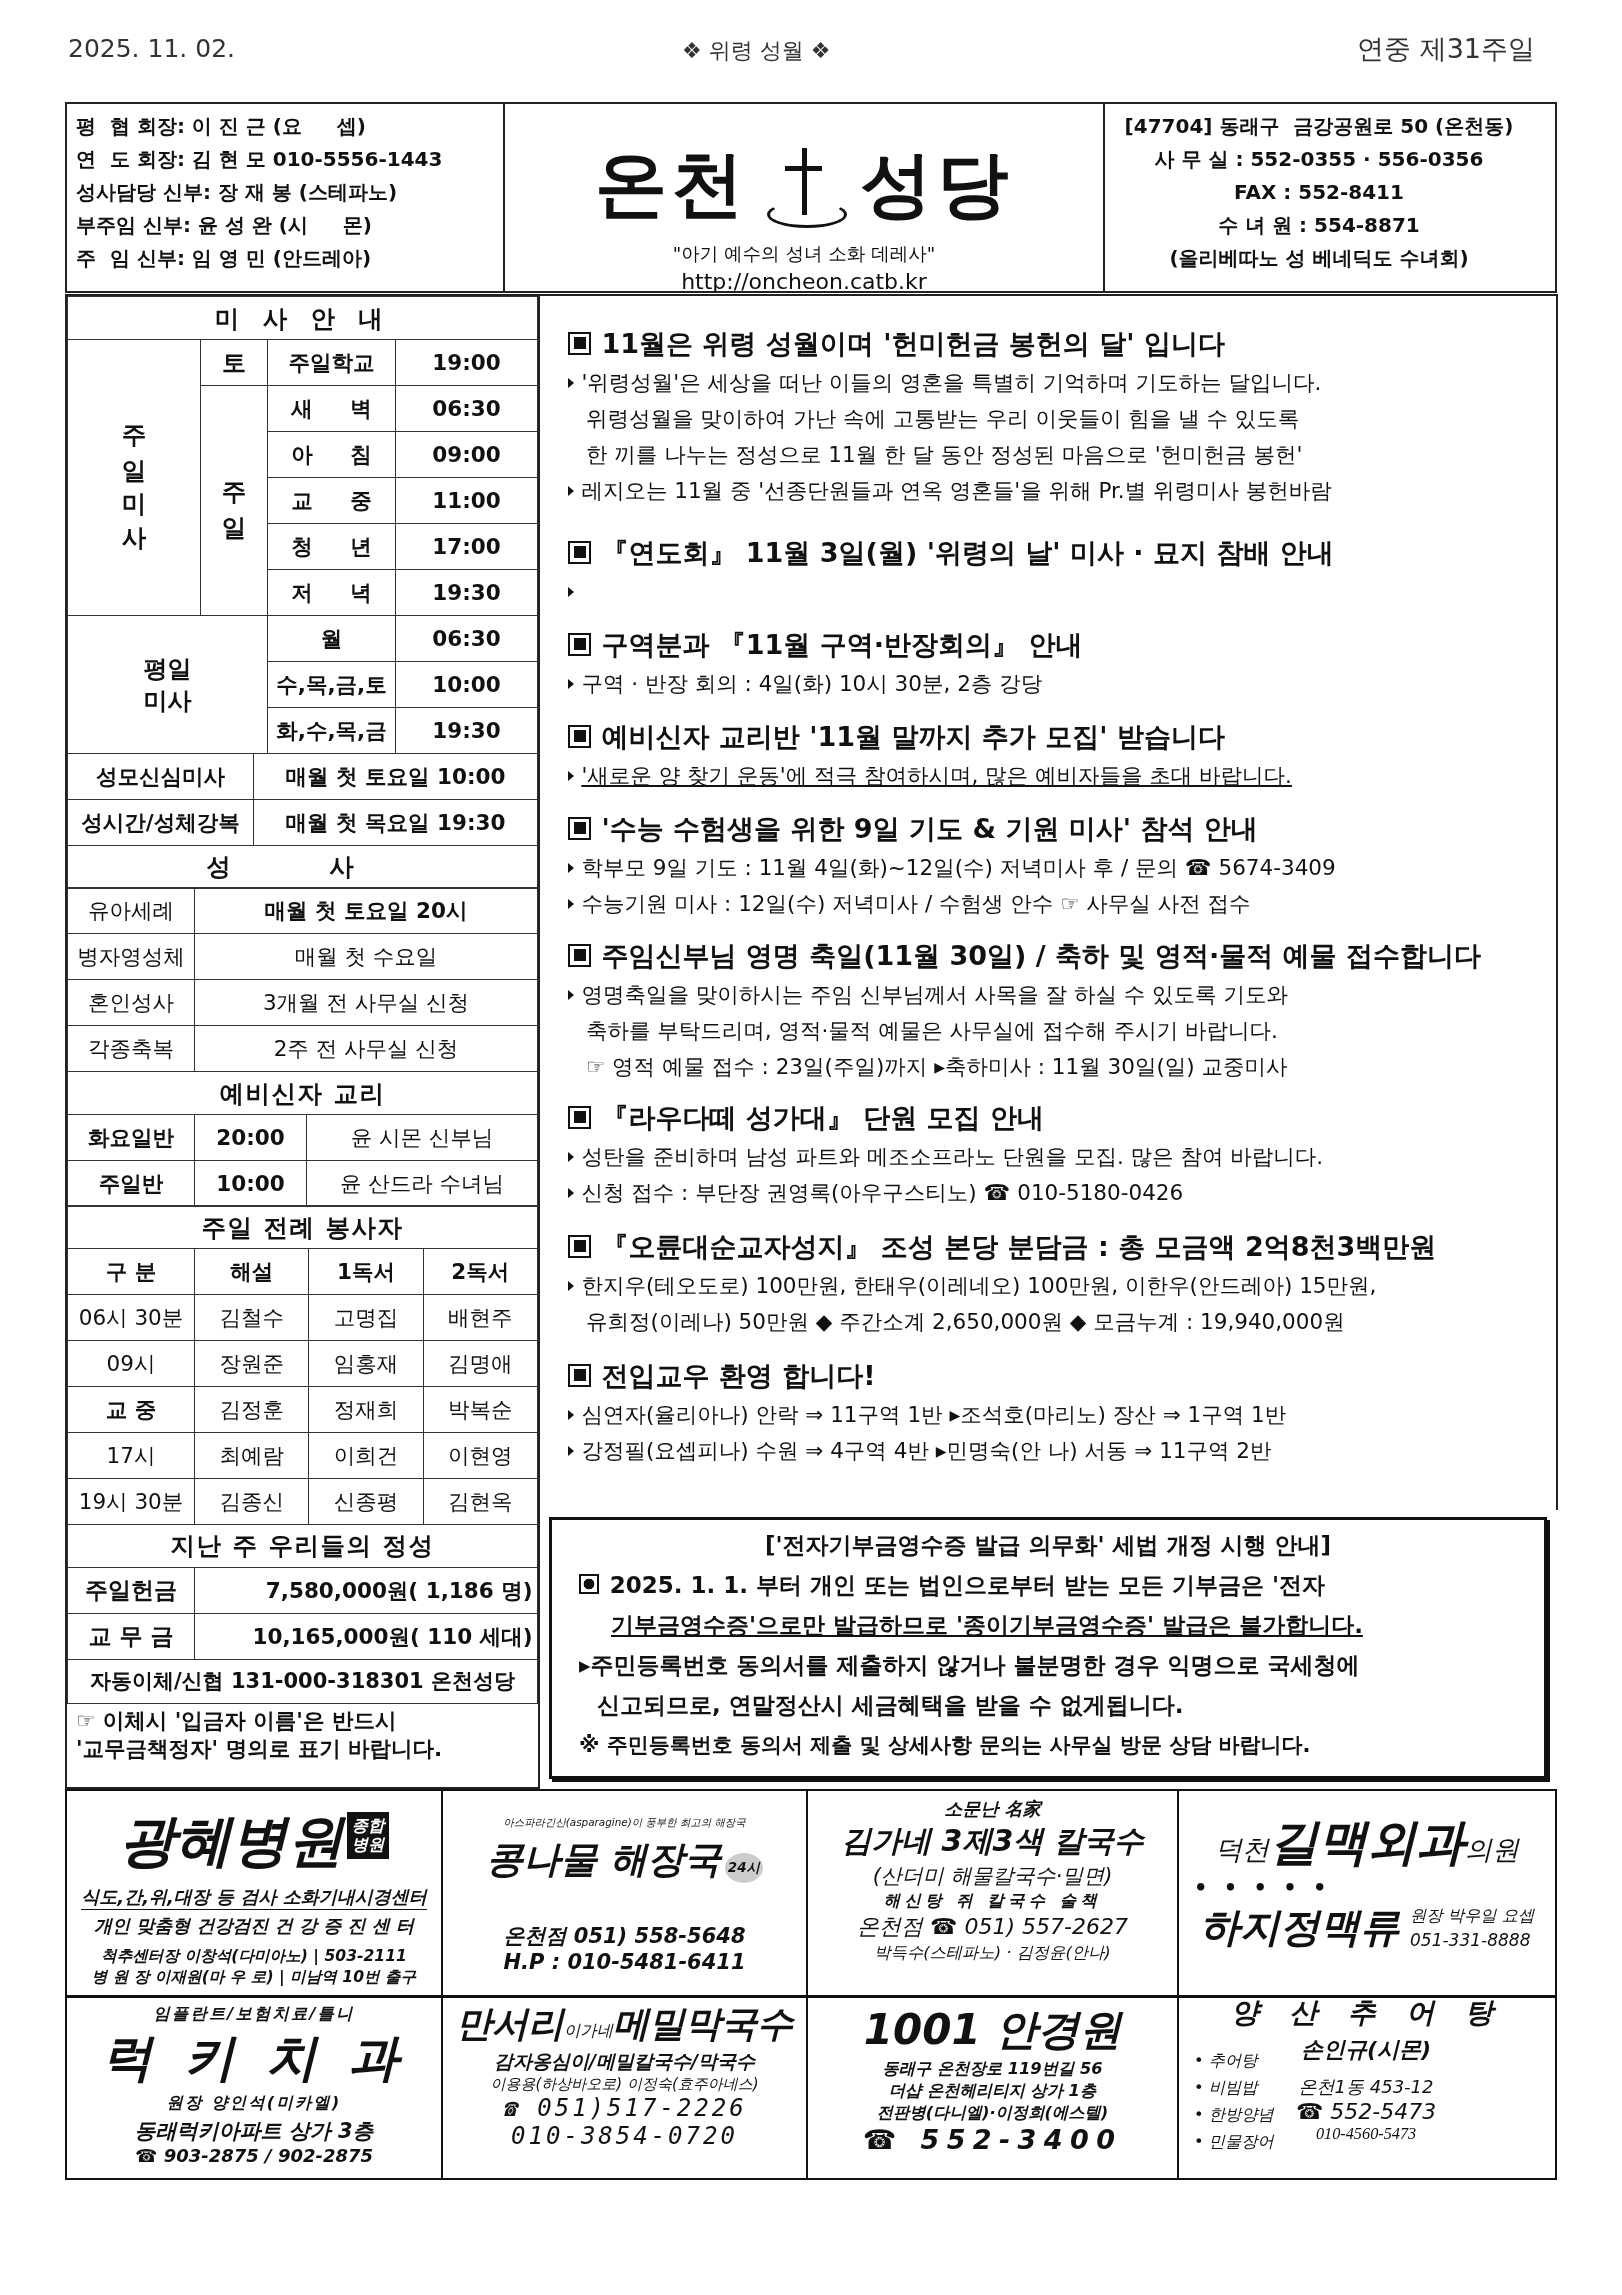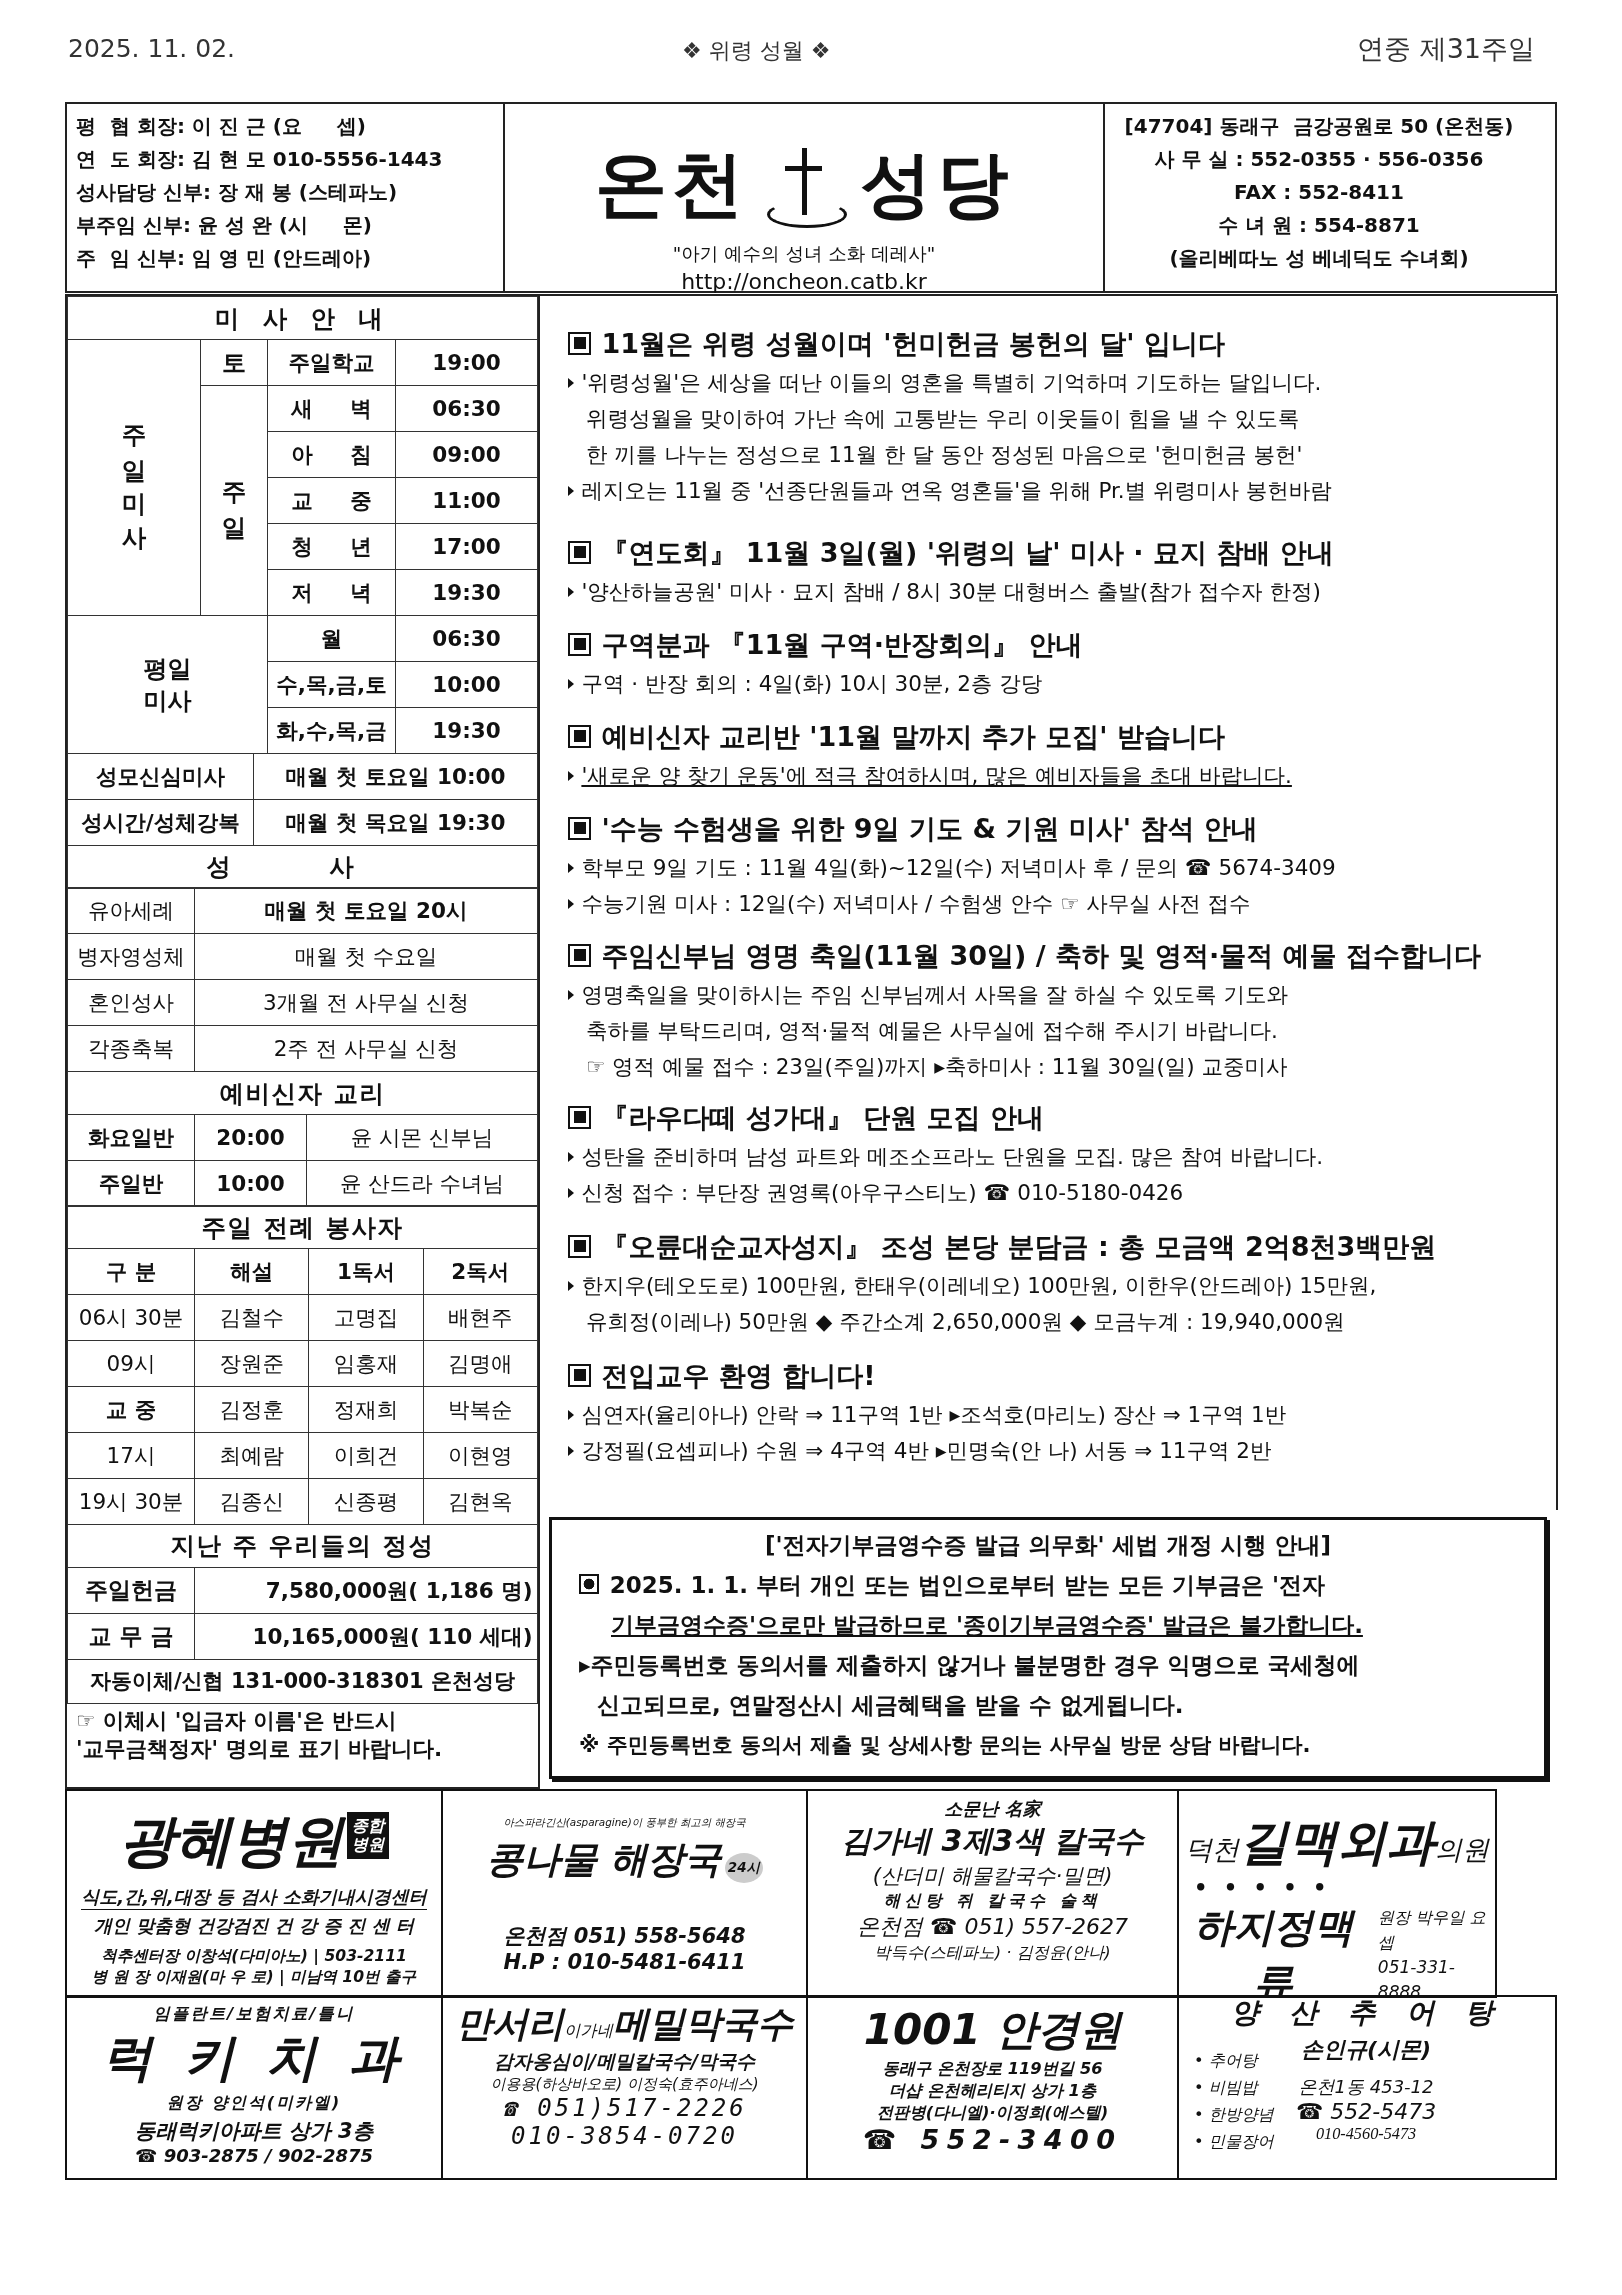--- a/index.html
+++ b/index.html
@@ -249,21 +249,21 @@
 <div id="right" class="abs box">
   <div class="news" style="top:27px">
     <div class="n-title"><span class="ico"></span><span>11월은 위령 성월이며 '헌미헌금 봉헌의 달' 입니다</span></div>
     <div class="n-line"><span class="arr"></span><span>'위령성월'은 세상을 떠난 이들의 영혼을 특별히 기억하며 기도하는 달입니다.</span></div>
     <div class="n-line ind">위령성월을 맞이하여 가난 속에 고통받는 우리 이웃들이 힘을 낼 수 있도록</div>
     <div class="n-line ind">한 끼를 나누는 정성으로 11월 한 달 동안 정성된 마음으로 '헌미헌금 봉헌'</div>
     <div class="n-line"><span class="arr"></span><span>레지오는 11월 중 '선종단원들과 연옥 영혼들'을 위해 Pr.별 위령미사 봉헌바람</span></div>
   </div>
   <div class="news" style="top:236px">
     <div class="n-title"><span class="ico"></span><span>『연도회』 11월 3일(월) '위령의 날' 미사 · 묘지 참배 안내</span></div>
-    <div class="n-line"><span class="arr"></span><span>'양산하늘공원' 미사 · 묘지 참배 / 8시 30분 대형버스 출발(참가 접수자 한정)</span></div>
+    <div class="n-line"><span class="arr"></span></div>
   </div>
   <div class="news" style="top:328px">
     <div class="n-title"><span class="ico"></span><span>구역분과 『11월 구역·반장회의』 안내</span></div>
     <div class="n-line"><span class="arr"></span><span>구역 · 반장 회의 : 4일(화) 10시 30분, 2층 강당</span></div>
   </div>
   <div class="news" style="top:420px">
     <div class="n-title"><span class="ico"></span><span>예비신자 교리반 '11월 말까지 추가 모집' 받습니다</span></div>
     <div class="n-line"><span class="arr"></span><span class="u">'새로운 양 찾기 운동'에 적극 참여하시며, 많은 예비자들을 초대 바랍니다.</span></div>
   </div>
   <div class="news" style="top:512px">
@@ -321,21 +321,21 @@
   <div class="l b" style="font-size:21px">H.P : 010-5481-6411</div>
 </div>
 <div class="ad" style="left:806px;top:1789px;width:373px;height:209px">
   <div class="l b" style="font-size:18px;margin-top:6px">소문난 名家</div>
   <div class="l big" style="font-size:30px">김가네 3제3색 칼국수</div>
   <div class="l" style="font-size:21px">(산더미 해물칼국수·밀면)</div>
   <div class="l b" style="font-size:16.3px;letter-spacing:4.5px">해신탕 쥐 칼국수 술책</div>
   <div class="l" style="font-size:22px">온천점 ☎ 051) 557-2627</div>
   <div class="l" style="font-size:16.3px">박득수(스테파노) · 김정윤(안나)</div>
 </div>
-<div class="ad" style="left:1177px;top:1789px;width:320px;height:209px">
+<div class="ad" style="left:1177px;top:1789px;width:380px;height:209px">
   <div style="margin-top:19px;white-space:nowrap"><span style="font-size:27px">덕천</span><span class="big" style="font-size:49px">길맥외과</span><span style="font-size:27px">의원</span></div>
   <div style="text-align:left;padding-left:15px;font-size:21px;letter-spacing:16.3px;font-weight:bold">•••••</div>
   <div style="display:flex;align-items:center;justify-content:center;gap:10.4px">
     <span class="big" style="font-size:40px">하지정맥류</span>
     <span style="font-size:16.3px;line-height:25px;text-align:left"><span>원장 박우일 요셉</span><br><span style="font-size:17px">051-331-8888</span></span>
   </div>
 </div>
 
 <div class="ad" style="left:65px;top:1995px;width:378px;height:185px">
   <div class="l b" style="font-size:16.3px;margin-top:6px;letter-spacing:2.2px">임플란트/보험치료/틀니</div>

